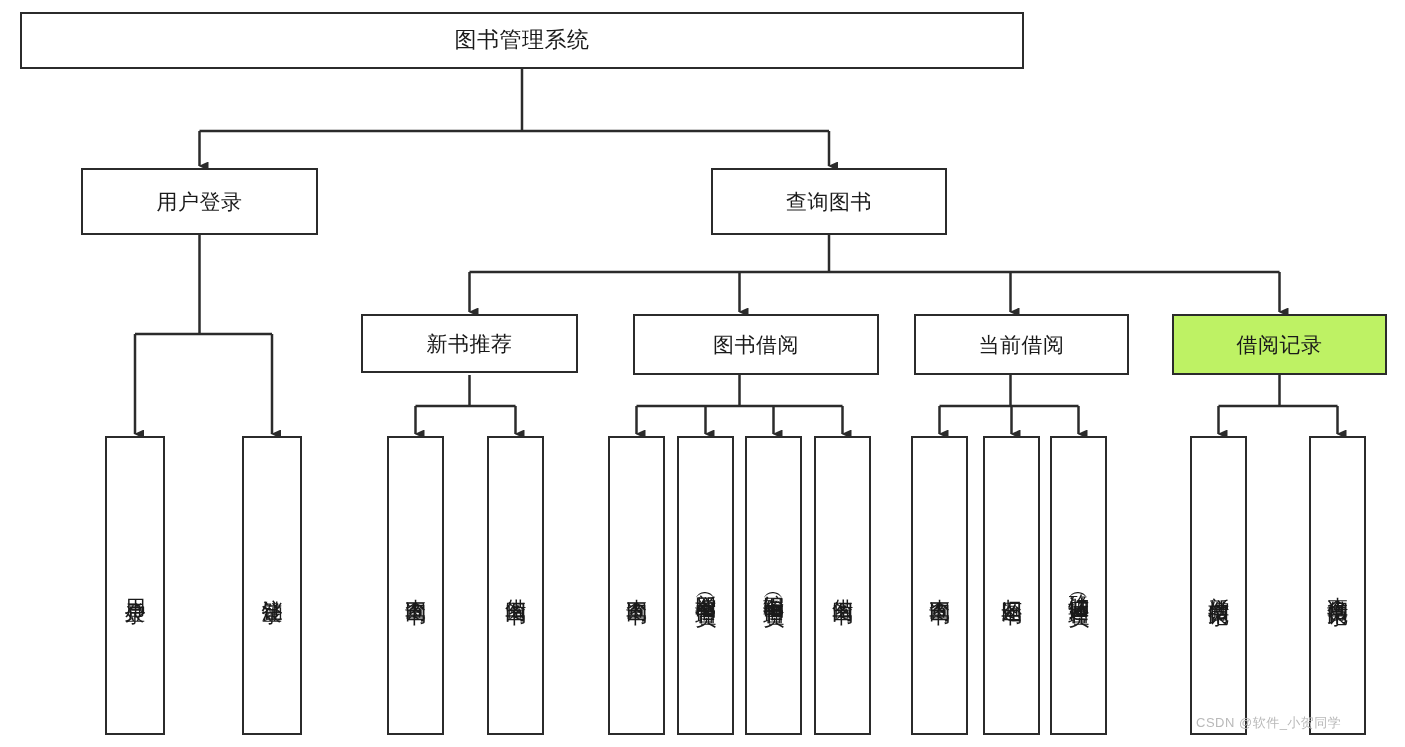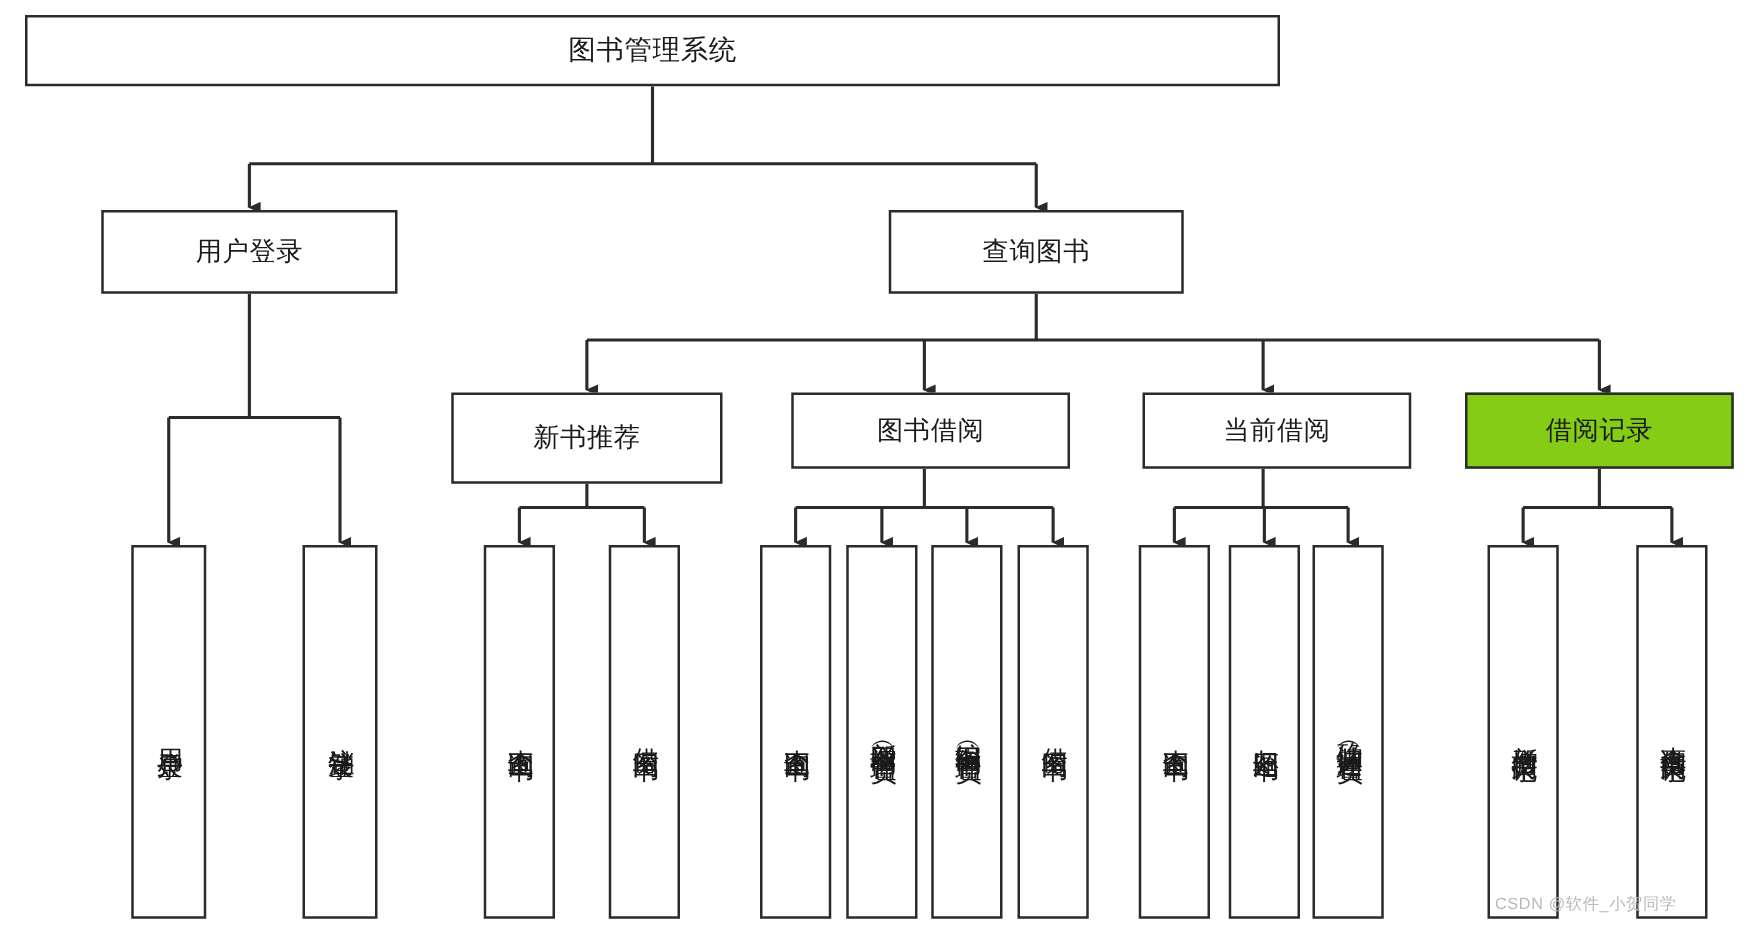--- a/index.html
+++ b/index.html
@@ -116,30 +116,30 @@
   <div id="node-layer">
       <div class="node horiz root" style="left: 20px; top: 12px; width: 1004px; height: 57px; border-color: rgb(43, 43, 43); background: rgb(255, 255, 255);">
         <span class="node-label">图书管理系统</span>
       </div>
       <div class="node horiz" style="left: 81px; top: 168px; width: 237px; height: 67px; border-color: rgb(43, 43, 43); background: rgb(255, 255, 255);">
         <span class="node-label">用户登录</span>
       </div>
       <div class="node horiz" style="left: 711px; top: 168px; width: 236px; height: 67px; border-color: rgb(43, 43, 43); background: rgb(255, 255, 255);">
         <span class="node-label">查询图书</span>
       </div>
-      <div class="node horiz" style="left: 361px; top: 314px; width: 217px; height: 73px; border-color: rgb(43, 43, 43); background: rgb(255, 255, 255);">
+      <div class="node horiz" style="left: 361px; top: 314px; width: 217px; height: 59px; border-color: rgb(43, 43, 43); background: rgb(255, 255, 255);">
         <span class="node-label">新书推荐</span>
       </div>
-      <div class="node horiz" style="left: 633px; top: 314px; width: 223px; height: 61px; border-color: rgb(43, 43, 43); background: rgb(255, 255, 255);">
+      <div class="node horiz" style="left: 633px; top: 314px; width: 246px; height: 61px; border-color: rgb(43, 43, 43); background: rgb(255, 255, 255);">
         <span class="node-label">图书借阅</span>
       </div>
       <div class="node horiz" style="left: 903px; top: 314px; width: 215px; height: 61px; border-color: rgb(43, 43, 43); background: rgb(255, 255, 255); margin-left: 11px;">
         <span class="node-label">当前借阅</span>
       </div>
-      <div class="node horiz" style="left: 1172px; top: 314px; width: 215px; height: 61px; border-color: rgb(43, 43, 43); background: #84cc16;">
+      <div class="node horiz" style="left: 1172px; top: 314px; width: 215px; height: 61px; border-color: rgb(43, 43, 43); background: #bef264;">
         <span class="node-label">借阅记录</span>
       </div>
       <div class="node vert" style="left: 105px; top: 436px; width: 60px; height: 299px; border-color: rgb(43, 43, 43); background: rgb(255, 255, 255);">
         <span class="node-label">用户登录</span>
       </div>
       <div class="node vert" style="left: 242px; top: 436px; width: 60px; height: 299px; border-color: rgb(43, 43, 43); background: rgb(255, 255, 255);">
         <span class="node-label">注销登录</span>
       </div>
       <div class="node vert" style="left: 387px; top: 436px; width: 57px; height: 299px; border-color: rgb(43, 43, 43); background: rgb(255, 255, 255);">
         <span class="node-label">查询图书</span>

